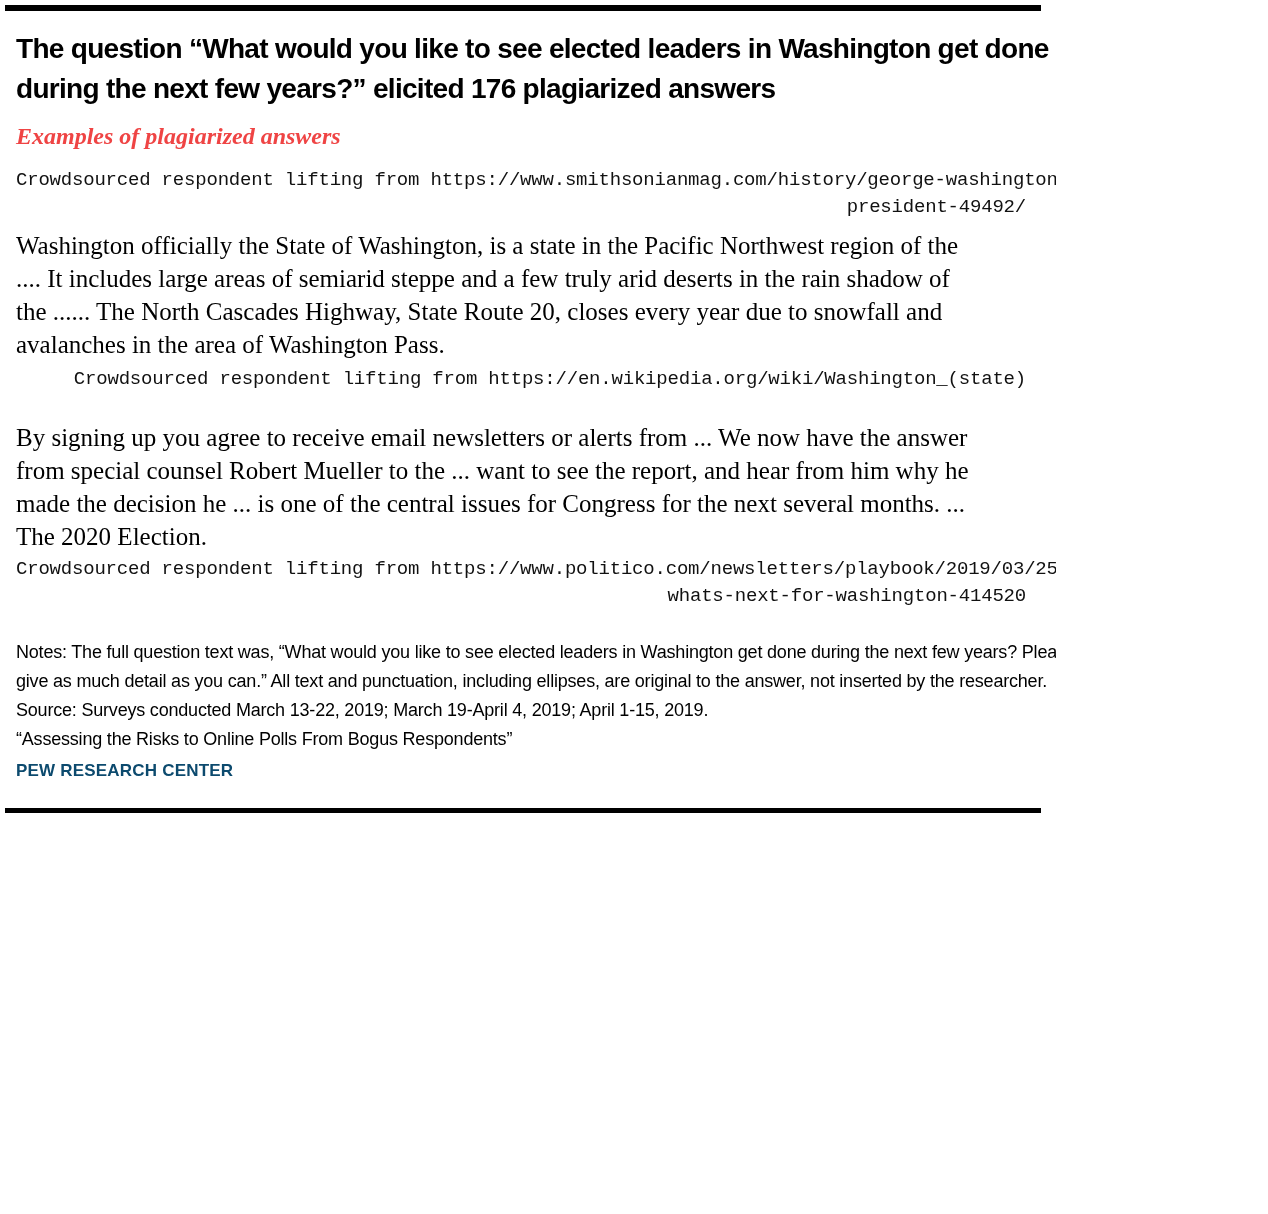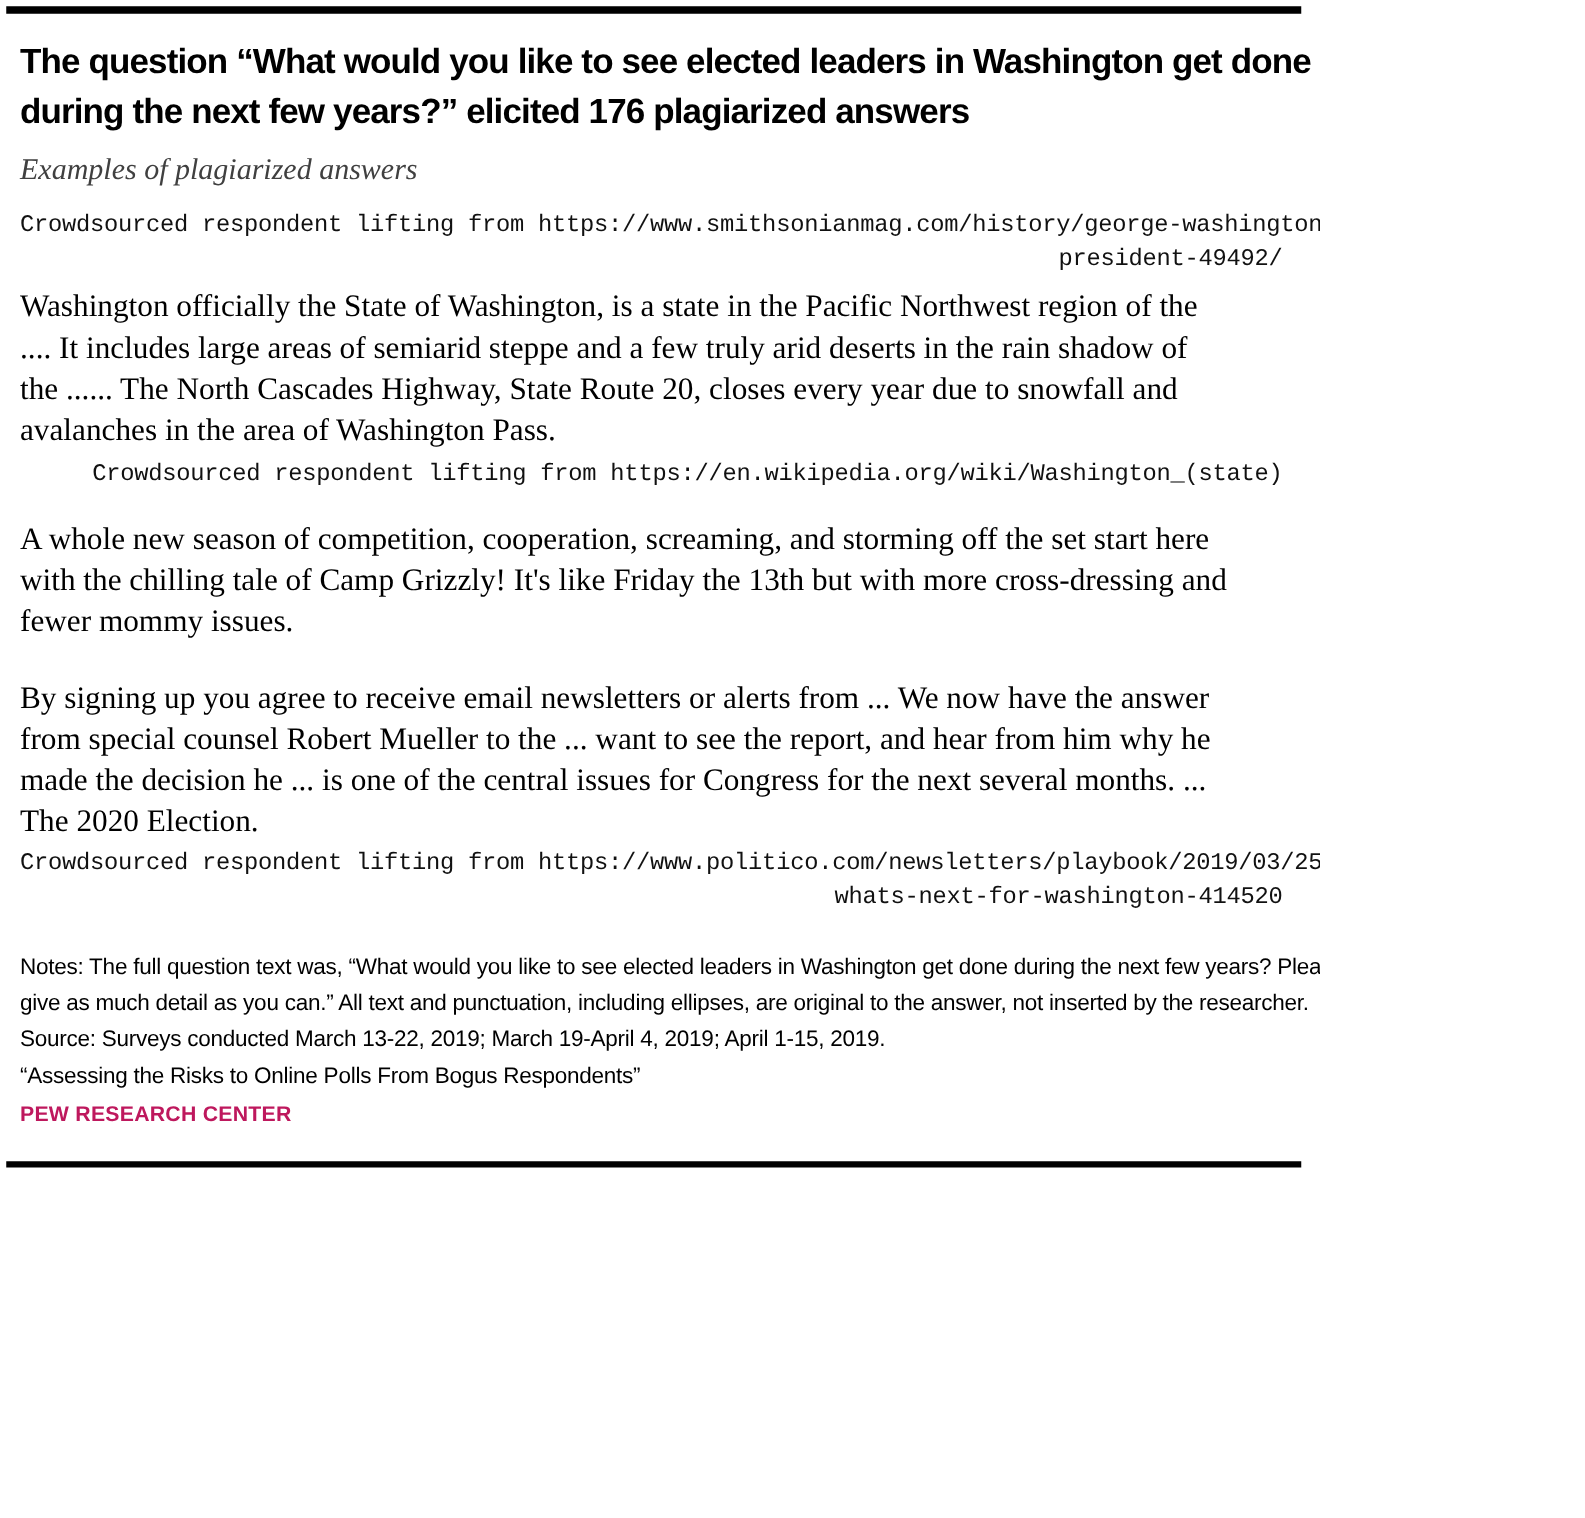--- a/index.html
+++ b/index.html
@@ -28,22 +28,23 @@
     letter-spacing: -0.7px;
     color: #000000;
     white-space: pre;
   }
   .subtitle {
     margin: 12px 30px 0 16px;
     font-family: "Liberation Serif", serif;
     font-style: italic;
     font-size: 24px;
     line-height: 30px;
-    color: #404040;
+    color: #ef4444;
     white-space: pre;
+    font-weight: bold;
   }
   .example { margin: 0; }
   .quote {
     margin: 0 30px 0 16px;
     font-family: "Liberation Serif", serif;
     font-size: 25px;
     line-height: 33px;
     color: #000000;
     white-space: pre;
   }
@@ -71,21 +72,21 @@
     color: #000000;
     white-space: pre;
   }
   .brand {
     margin: 6px 30px 4px 16px;
     font-family: "Liberation Sans", sans-serif;
     font-weight: bold;
     font-size: 17px;
     line-height: 22px;
     letter-spacing: 0.2px;
-    color: #be185d;
+    color: #0c4a6e;
     white-space: pre;
   }
 </style>
 </head>
 <body>
 
 <div class="page">
 
   <div class="bar bar-top"></div>
 
@@ -101,23 +102,20 @@
 
   <section class="example ex-2">
     <p class="quote">Washington officially the State of Washington, is a state in the Pacific Northwest region of the
 .... It includes large areas of semiarid steppe and a few truly arid deserts in the rain shadow of
 the ...... The North Cascades Highway, State Route 20, closes every year due to snowfall and
 avalanches in the area of Washington Pass.</p>
     <p class="attr">Crowdsourced respondent lifting from https://en.wikipedia.org/wiki/Washington_(state)</p>
   </section>
 
   <section class="example ex-3">
-    <p class="quote">A whole new season of competition, cooperation, screaming, and storming off the set start here
-with the chilling tale of Camp Grizzly! It's like Friday the 13th but with more cross-dressing and
-fewer mommy issues.</p>
   </section>
 
   <section class="example ex-4">
     <p class="quote">By signing up you agree to receive email newsletters or alerts from ... We now have the answer
 from special counsel Robert Mueller to the ... want to see the report, and hear from him why he
 made the decision he ... is one of the central issues for Congress for the next several months. ...
 The 2020 Election.</p>
     <p class="attr">Crowdsourced respondent lifting from https://www.politico.com/newsletters/playbook/2019/03/25/mueller-is-done-
 whats-next-for-washington-414520</p>
   </section>

